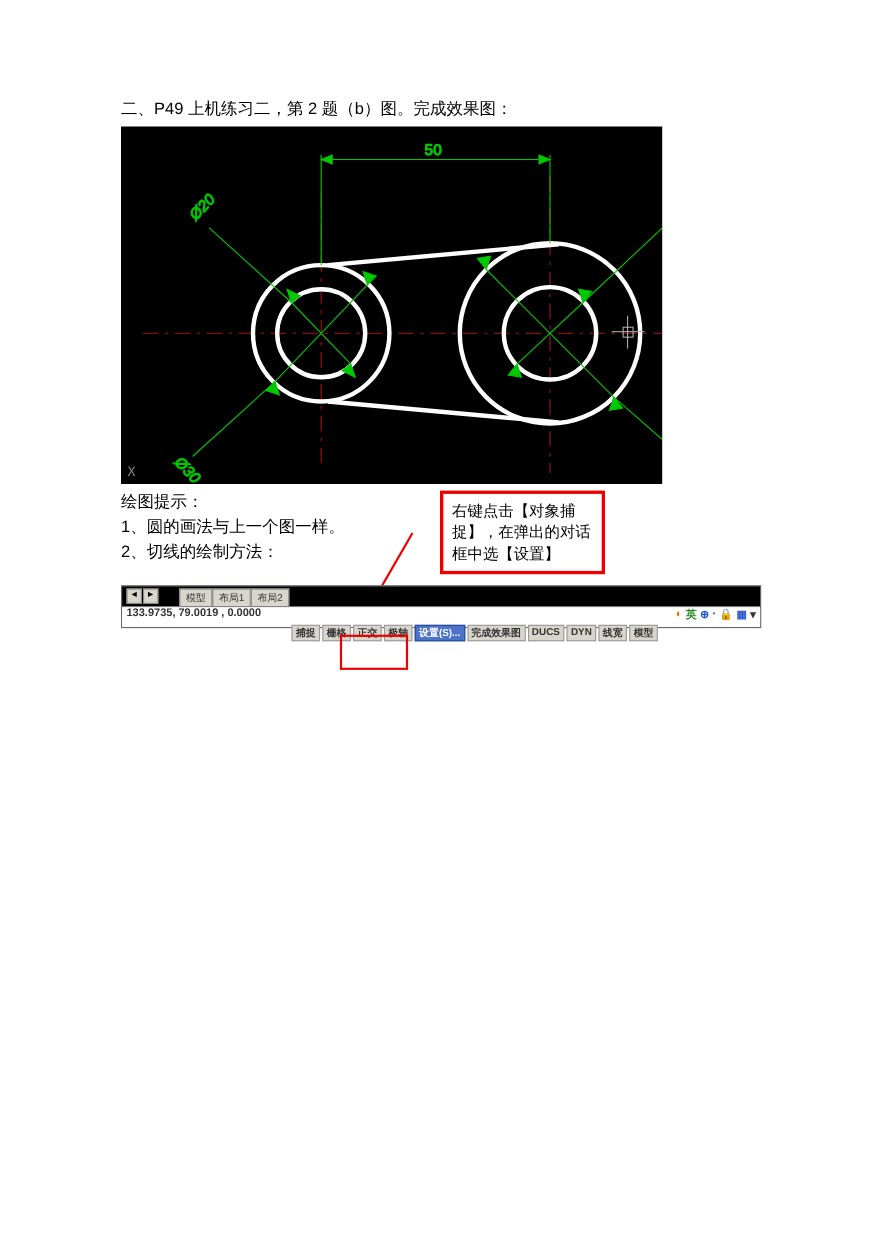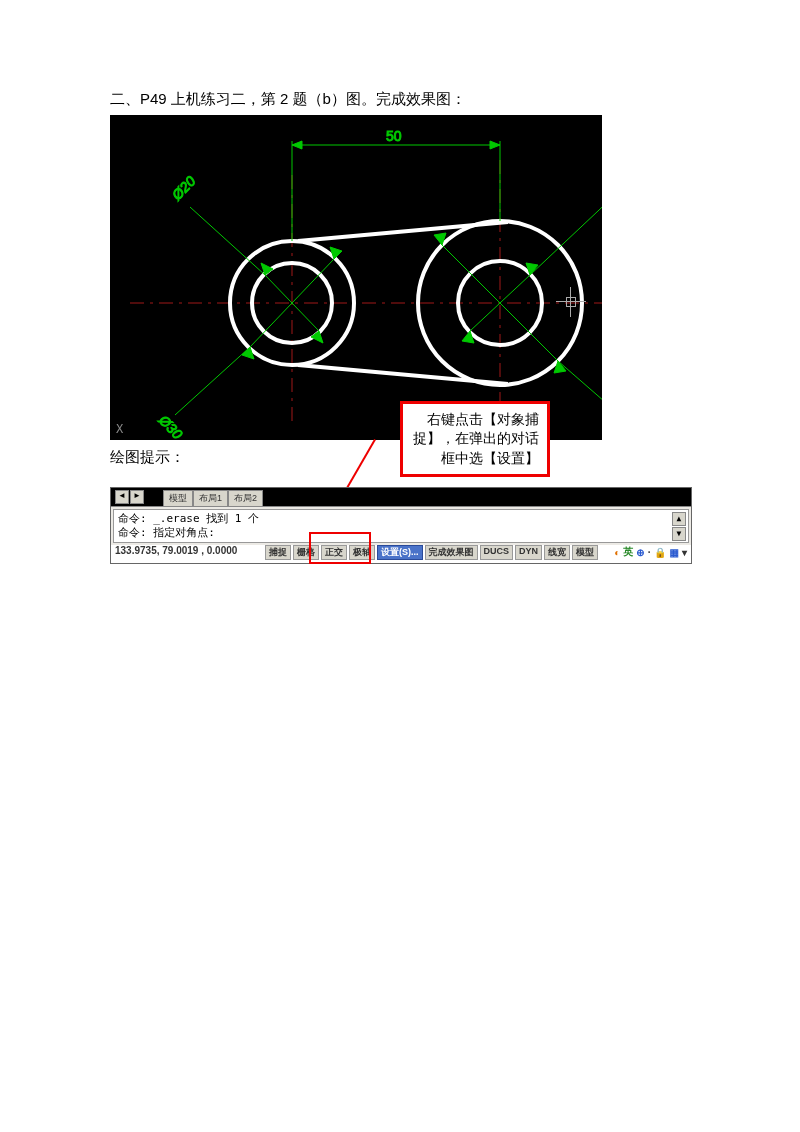--- a/index.html
+++ b/index.html
@@ -114,21 +114,21 @@
   }
   .cad-ui-status {
     display:flex; align-items:flex-start; height:18px;
     font-size:10px; color:#333;
     background:#ffffff;
     padding: 0 2px;
     position: relative;
     font-weight: bold;
   }
   .coord { width:150px; padding-left:2px; }
-  .status-btns { display:flex; gap:2px; }
+  .status-btns { display:flex; gap:2px;margin-top:16px; }
   .status-btns span { border:1px solid #999; background:#d8d6cc; padding:0 3px; font-size:9px; }
   .status-btns span.active { background:#4a73c9; color:#fff; border-color:#2a4a99; }
   .right-icons { position:absolute; right:4px; display:flex; gap:3px; align-items:center; }
   .right-icons span { font-size:10px; }
   .ri-orange { color:#e07000; }
   .ri-green  { color:#2a8a2a; }
   .ri-blue   { color:#2a5ad0; }
 
   .highlight-box {
     position:absolute;
@@ -209,51 +209,45 @@
     </svg>
 
     <div class="cursor-cross">
         <div class="cursor-box"></div>
       </div>
     <div class="cad-x">X</div>
   </div>
 
   <div class="hints">
     <p>绘图提示：</p>
+    <p>1、圆的画法与上一个图一样。</p>
+    <p>2、切线的绘制方法：</p>
   </div>
 
   <div style="position:relative; height:0;">
-    <div class="callout-box" style="top:-68px;text-align:right;">
+    <div class="callout-box" style="top:-68px;">
       <span>右键点击【对象捕捉】，在弹出的对话框中选【设置】</span>
     </div>
 
     <div class="connector-line" style="left:222px; top:44px; width:86px; transform:rotate(-60deg);"></div>
   </div>
 
   <div class="cad-ui">
     <div class="cad-ui-top">
       <div style="position:absolute;left:4px;top:2px;display:flex;gap:1px;">
         <span style="width:12px;height:12px;background:#d8d6cc;border:1px solid #888;font-size:8px;text-align:center;">◄</span>
         <span style="width:12px;height:12px;background:#d8d6cc;border:1px solid #888;font-size:8px;text-align:center;">►</span>
       </div>
       <div class="cad-ui-tabs">
         <span>模型</span>
         <span>布局1</span>
         <span>布局2</span>
       </div>
     </div>
 
-    <div class="cad-ui-cmdarea">
-      <div>命令: _.erase 找到 1 个</div>
-      <div>命令: 指定对角点:</div>
-      <div class="scroll-icons">
-        <span>▲</span>
-        <span>▼</span>
-      </div>
-    </div>
 
     <div class="cad-ui-status">
       <div class="coord">133.9735, 79.0019 , 0.0000</div>
       <div class="status-btns">
         <span>捕捉</span>
         <span>栅格</span>
         <span>正交</span>
         <span>极轴</span>
         <span class="active">设置(S)...</span>
         <span>完成效果图</span>

